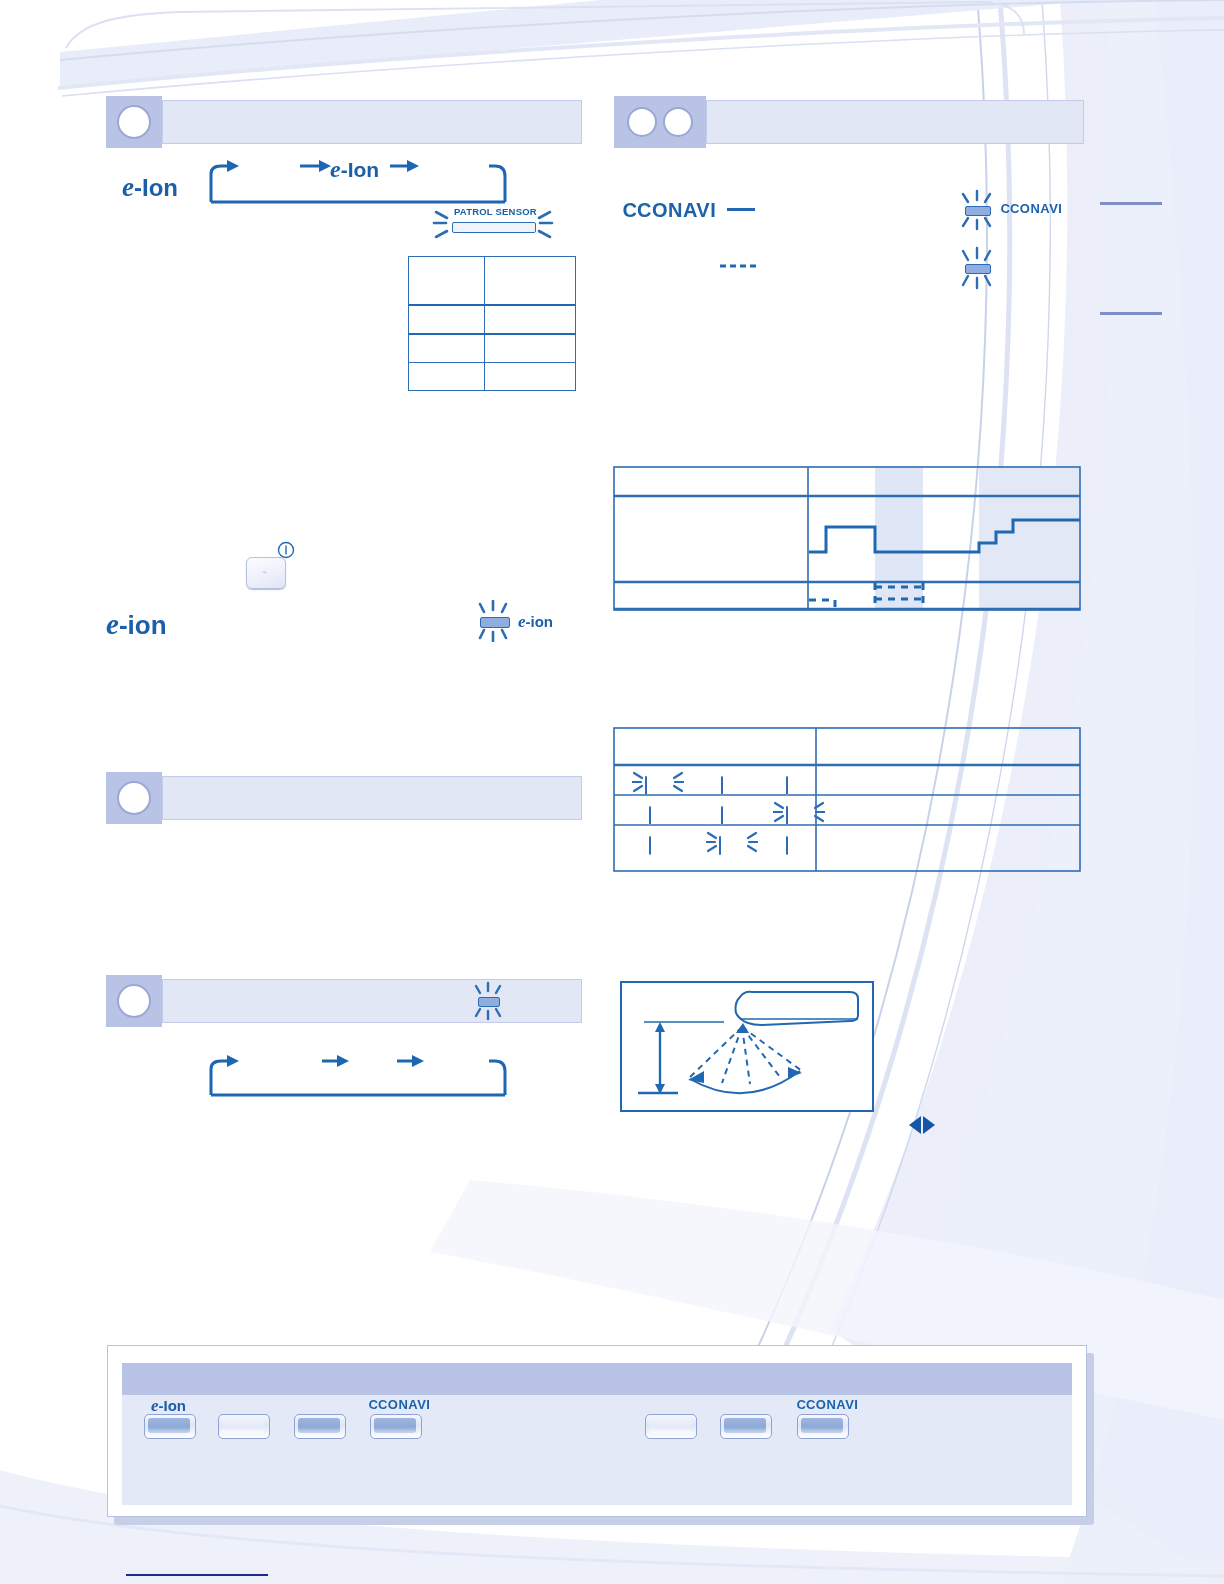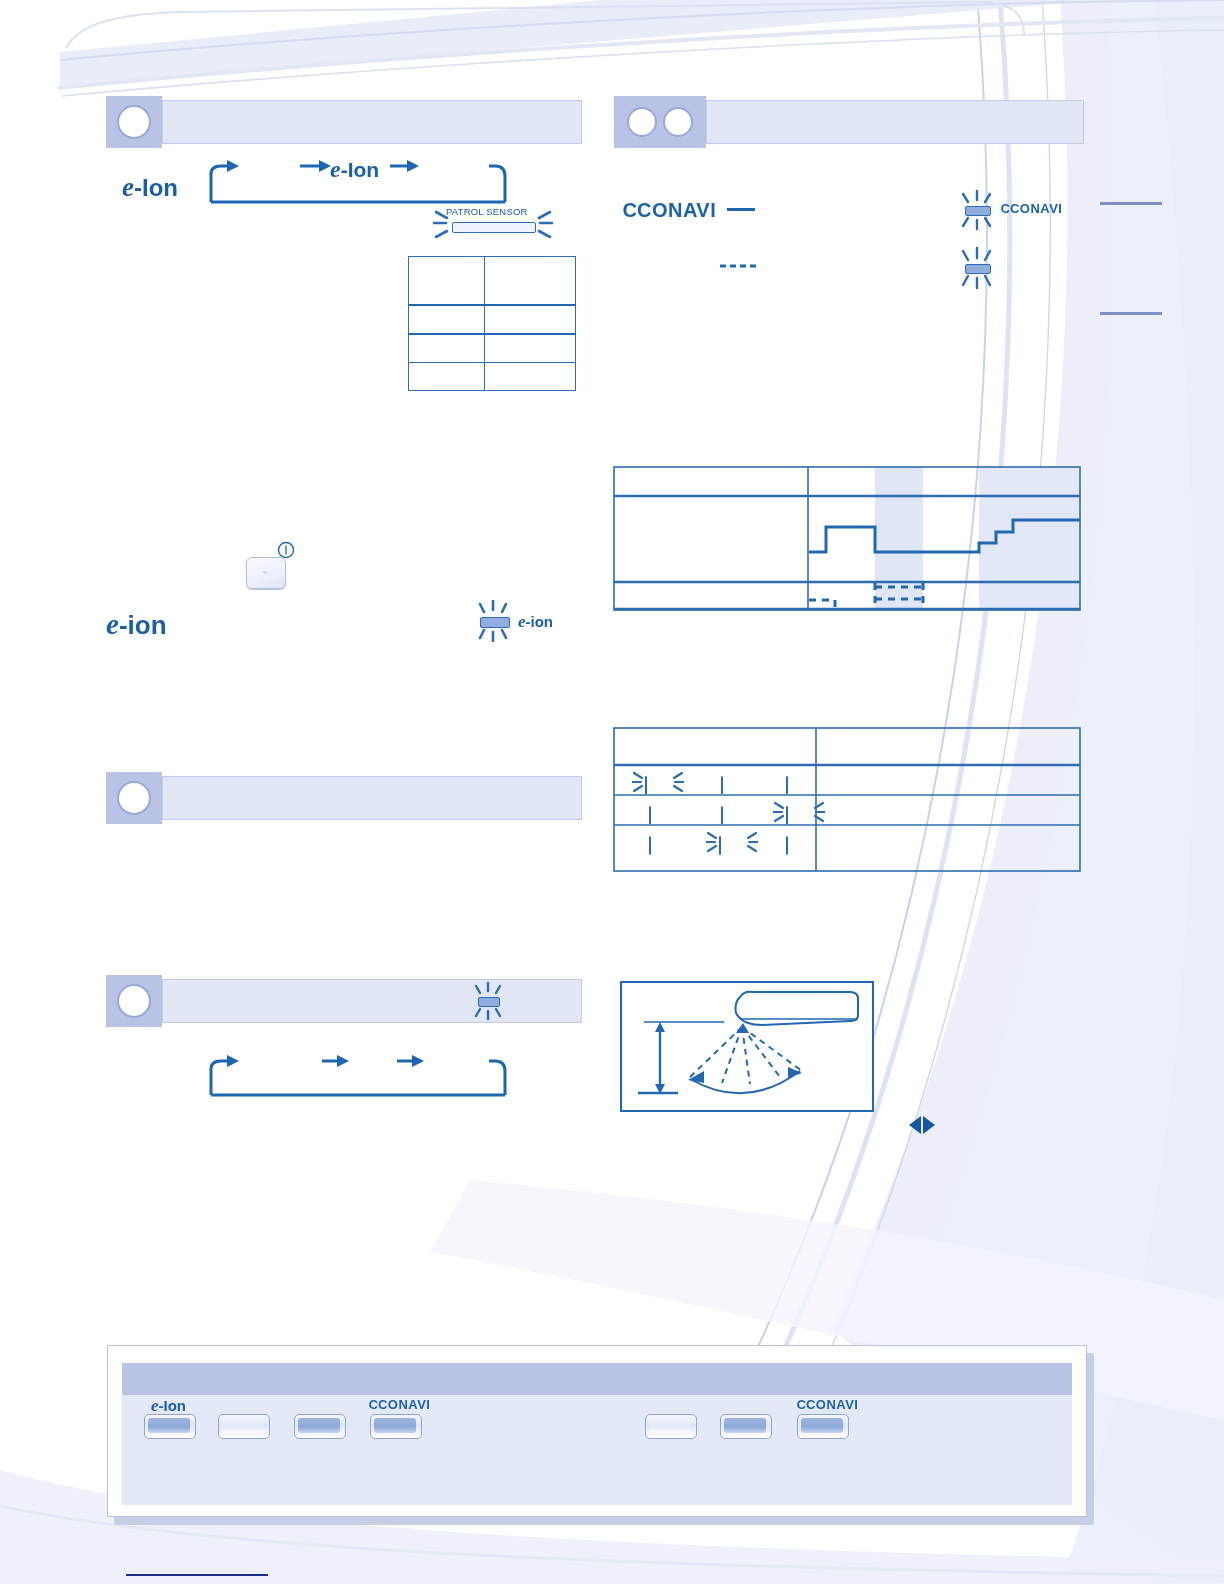--- a/index.html
+++ b/index.html
@@ -148,21 +148,21 @@
     <path d="M114,10 L126,16 L114,22 Z" fill="#1d66b2"></path>
     <path d="M185,16 L206,16" fill="none" stroke="#1d66b2" stroke-width="3"></path>
     <path d="M202,10 L214,16 L202,22 Z" fill="#1d66b2"></path>
   </svg>
   <div style="position:absolute;left:330px;top:156px;font-size:21px;" class="eion">
     <span class="e" style="font-size:24px;">e</span><span class="rest">-Ion</span>
   </div>
 
   <div style="position:absolute;left:432px;top:208px;">
     <div style="position:relative;width:122px;height:36px;">
-      <div style="position:absolute;left:14px;top:-2px;font-size:9.5px;font-weight:normal;letter-spacing:.2px;">PATROL SENSOR</div>
+      <div style="position:absolute;left:22px;top:-2px;font-size:9.5px;font-weight:bold;letter-spacing:.2px;">PATROL SENSOR</div>
       <div style="position:absolute;left:20px;top:14px;width:82px;height:9px;border:1.5px solid #2b6cb5;border-radius:2px;background:#eef3fc;"></div>
       <svg style="position:absolute;left:0;top:0;" width="122" height="36" viewBox="0 0 122 36">
         <g stroke="#2b6cb5" stroke-width="2.6" stroke-linecap="round">
           <line x1="4" y1="4" x2="15" y2="10"></line>
           <line x1="2" y1="15" x2="14" y2="15"></line>
           <line x1="4" y1="29" x2="15" y2="23"></line>
           <line x1="118" y1="4" x2="107" y2="10"></line>
           <line x1="120" y1="15" x2="108" y2="15"></line>
           <line x1="118" y1="29" x2="107" y2="23"></line>
         </g>

